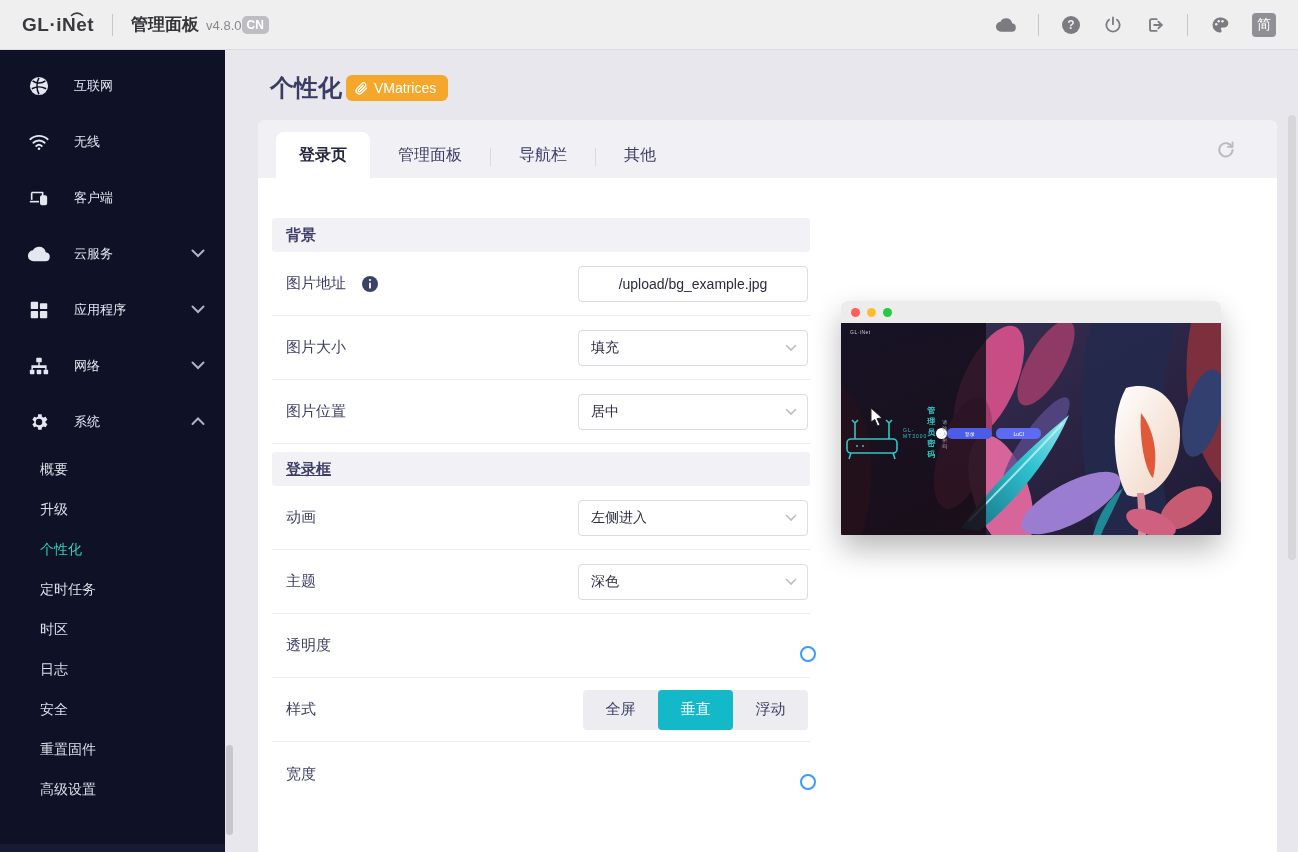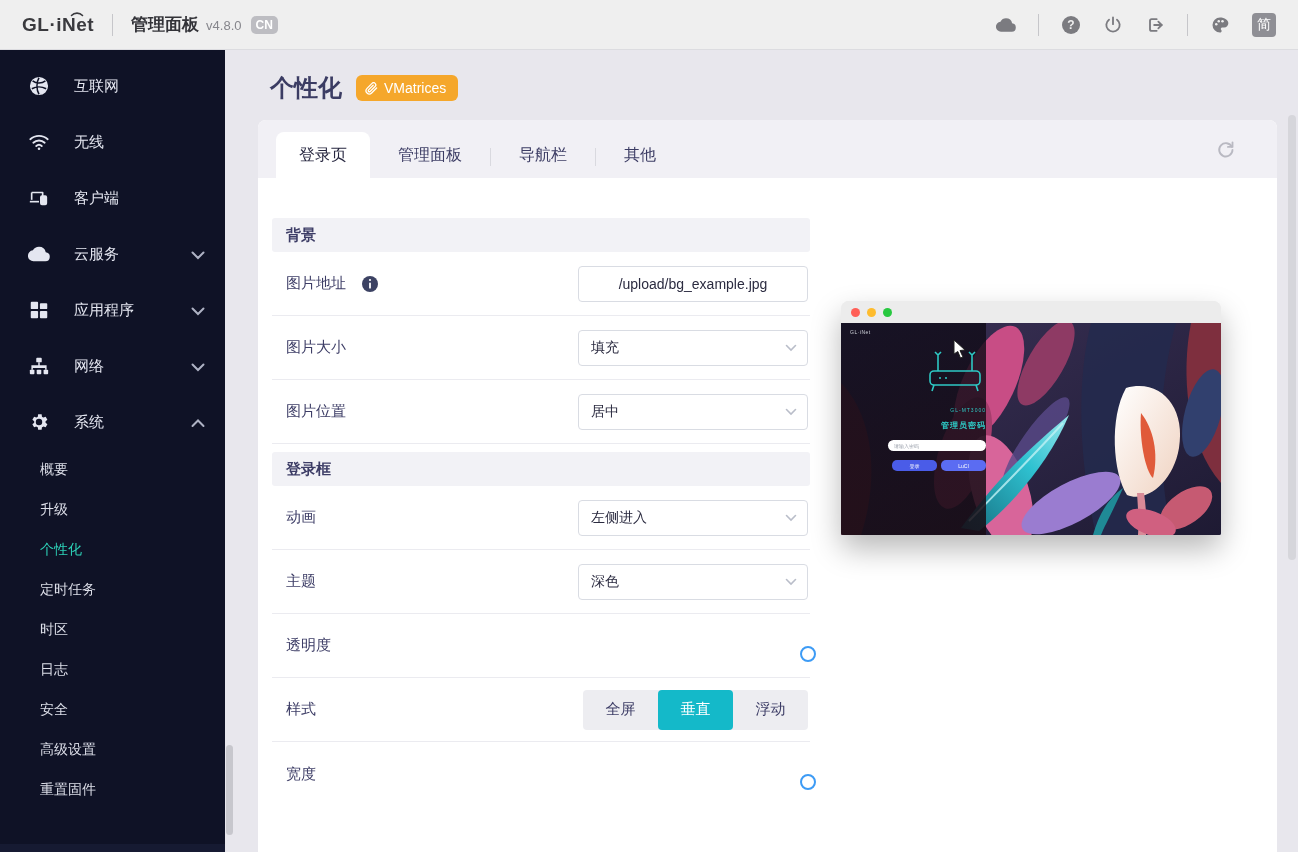--- a/index.html
+++ b/index.html
@@ -16,88 +16,88 @@
     background:#efefef; border-bottom:1px solid #dcdce0;
     display:flex; align-items:center; padding:0 22px; z-index:20;
   }
   .logo-wrap { position:relative; display:flex; align-items:center; }
   .logo-text { font-size:19px; font-weight:bold; color:#3a3a3e; letter-spacing:.5px; }
   .logo-arc { position:absolute; left:48px; top:-4px; }
   .hdr-divider { width:1px; height:22px; background:#c6c6ca; margin:0 18px; }
   .app-title { font-size:17px; font-weight:bold; color:#333338; }
   .app-version { font-size:13px; color:#86868c; margin-left:7px; margin-top:2px; }
   .lang-badge {
-    margin-left:9px; background:#bdbdc2; color:#ffffff; font-size:12px; font-weight:bold;
+    background:#bdbdc2; color:#ffffff; font-size:12px; font-weight:bold;
     border-radius:5px; padding:3px 5px; line-height:1;
   }
   .hdr-right { margin-left:auto; display:flex; align-items:center; gap:22px; }
   .hdr-icon { width:20px; height:20px; display:flex; align-items:center; justify-content:center; cursor:pointer; }
   .hdr-icon svg { display:block; }
   .charset-badge {
     width:24px; height:24px; background:#8f8f95; color:#fff; border-radius:4px;
     display:flex; align-items:center; justify-content:center; font-size:14px; cursor:pointer;
   }
 
   
   .sidebar {
     position:absolute; top:50px; left:0; bottom:0; width:225px;
     background:#0f1226; z-index:10; padding-top:8px;
   }
   .side-item {
     height:56px; display:flex; align-items:center; padding:0 20px 0 28px;
-    color:#e4e6f0; font-size:15px; cursor:pointer;
+    color:#e4e6f0; font-size:13px; cursor:pointer;font-family:Liberation Serif, serif;
   }
   .side-item .s-icon { width:22px; height:22px; margin-right:24px; display:flex; align-items:center; justify-content:center; }
   .side-item .chev { margin-left:auto; }
   .submenu-item {
     height:40px; display:flex; align-items:center; padding-left:40px;
     color:#dcdee8; font-size:14px; cursor:pointer;
   }
   .submenu-item.active { color:#2dd2b8; }
   .sidebar-bottom-strip { position:absolute; left:0; bottom:0; width:225px; height:8px; background:#161a32; }
   .side-scroll-thumb {
     position:absolute; left:226px; top:745px; width:7px; height:90px;
     background:#c7c7cd; border-radius:4px; z-index:11;
   }
 
   
   .main { position:absolute; left:225px; top:50px; right:0; bottom:0; }
   .page-head { display:flex; align-items:center; padding:22px 0 0 45px; }
   .page-title { font-size:24px; font-weight:bold; color:#3b3c63; }
   .page-badge {
-    margin-left:14px; background:#f5a72b; color:#ffffff; font-size:14px;
+    margin-left:4px; background:#f5a72b; color:#ffffff; font-size:14px;
     border-radius:6px; padding:5px 12px 5px 9px; display:flex; align-items:center; gap:6px; cursor:pointer;
   }
 
   .card {
     position:absolute; left:33px; top:70px; width:1019px; height:1100px;
     border-radius:8px; background:#ffffff;
   }
   .tab-strip {
     height:58px; background:#f1f0f5; border-radius:8px 8px 0 0;
     display:flex; align-items:flex-end; padding-left:18px; position:relative;
   }
   .tab {
     height:46px; display:flex; align-items:center; justify-content:center;
     font-size:16px; color:#3c3c64; cursor:pointer; padding:0 28px;
   }
   .tab.active {
-    background:#ffffff; border-radius:8px 8px 0 0; font-weight:normal; color:#26263f;
+    background:#ffffff; border-radius:8px 8px 0 0; font-weight:bold; color:#26263f;
     width:94px; padding:16px;
   }
   .tab-sep { width:1px; height:18px; background:#d9d9df; align-self:flex-end; margin-bottom:12px; }
   .refresh-btn { position:absolute; right:42px; top:19px; width:20px; height:20px; cursor:pointer; }
 
   .card-body { position:relative; background:#ffffff; min-height:900px; }
   .form-col { width:538px; margin-left:14px; padding-top:40px; }
   .section-strip {
     height:34px; background:#f2f2f6; border-radius:3px; display:flex; align-items:center;
     padding-left:14px; font-size:15px; font-weight:bold; color:#3d3d66;
   }
-  .section-strip.second { margin-top:8px; }
+  .section-strip.second { margin-top:8px;text-decoration:underline; }
   .form-row {
     height:64px; display:flex; align-items:center; padding:0 2px 0 14px;
     border-bottom:1px solid #ebebf0;
   }
   .form-row:last-child { border-bottom:none; }
   .row-label { font-size:15px; color:#3d3d66; display:flex; align-items:center; gap:16px; }
   .row-control { margin-left:auto; }
 
   .text-input {
     width:230px; height:36px; border:1px solid #d9dce3; border-radius:4px;
@@ -133,21 +133,21 @@
     border-radius:8px; box-shadow:0 14px 30px rgba(0,0,0,.28); background:#ececec;
   }
   .pv-titlebar { height:22px; background:#ececec; border-radius:8px 8px 0 0; display:flex; align-items:center; padding-left:10px; gap:7px; }
   .pv-dot { width:9px; height:9px; border-radius:50%; }
   .pv-dot.red { background:#ff5f57; } .pv-dot.yellow { background:#febc2e; } .pv-dot.green { background:#28c840; }
   .pv-content { position:relative; height:212px; border-radius:0 0 2px 2px; overflow:hidden; background:#2a2545; }
   .pv-art { position:absolute; inset:0; }
   .pv-panel {
     position:absolute; left:0; top:0; bottom:0; width:145px;
     background:linear-gradient(160deg, rgba(15,12,26,.82), rgba(24,12,20,.86));
-    display:flex; flex-direction:column; align-items:flex-end;
+    display:flex; flex-direction:row; align-items:center;
   }
   .pv-logo { position:absolute; left:9px; top:6px; font-size:5px; color:#cfd2da; letter-spacing:.5px; }
   .pv-router { margin-top:26px; position:relative; }
   .pv-cursor { position:absolute; left:28px; top:-10px; }
   .pv-model { font-size:5px; color:#2ec8c4; letter-spacing:1px; margin-top:8px; }
   .pv-title { font-size:8px; color:#2ec8c4; font-weight:bold; margin-top:7px; letter-spacing:1px; }
   .pv-input {
     margin-top:9px; width:98px; height:11px; background:#ffffff; border-radius:6px;
     display:flex; align-items:center; padding-left:6px; font-size:5px; color:#9aa0ab;
   }
@@ -333,24 +333,24 @@
   <div class="submenu-item">
       <span>时区</span>
     </div>
   <div class="submenu-item">
       <span>日志</span>
     </div>
   <div class="submenu-item">
       <span>安全</span>
     </div>
   <div class="submenu-item">
+      <span>重置固件</span>
+    </div>
+  <div class="submenu-item">
       <span>高级设置</span>
-    </div>
-  <div class="submenu-item">
-      <span>重置固件</span>
     </div>
 
   <div class="sidebar-bottom-strip"></div>
 </div>
 <div class="side-scroll-thumb"></div>
 
 <div class="main">
 
   <div class="page-head">
     <span class="page-title">个性化</span>

